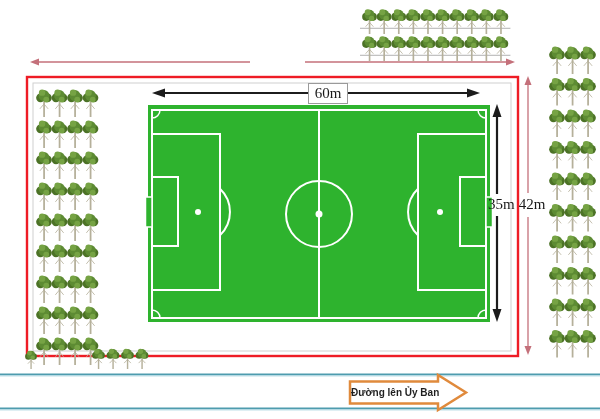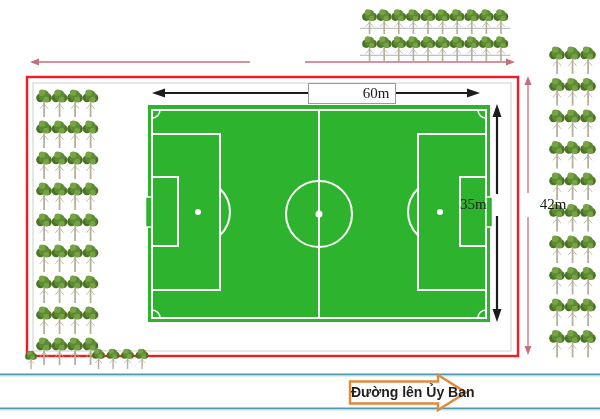--- a/index.html
+++ b/index.html
@@ -22,23 +22,23 @@
   .pink-line{stroke:var(--dim-pink);stroke-width:1.3;fill:none;}
   .pink-head{fill:var(--dim-pink);stroke:none;}
   .black-line{stroke:var(--dim-black);stroke-width:2.2;fill:none;}
   .black-head{fill:var(--dim-black);stroke:none;}
   .road-line{fill:var(--road-teal);stroke:none;}
   .road-line-light{fill:var(--road-teal-light);stroke:none;}
   .sign{fill:#ffffff;stroke:var(--sign-orange);stroke-width:2.5;stroke-linejoin:miter;}
   .dim-label{position:absolute;color:var(--label-ink);font-size:15px;text-align:center;
              line-height:18px;white-space:nowrap;}
   .dim-label.big{font-size:17px;line-height:19px;}
-  .dim-label.boxed{background:#fff;border:1px solid #9a9a9a;line-height:19px;padding-left:48px;}
+  .dim-label.boxed{background:#fff;border:1px solid #9a9a9a;line-height:19px;}
   #road-sign-label{position:absolute;left:351px;top:382px;width:86px;height:21px;
-      font-family:"Liberation Sans",sans-serif;font-weight:bold;font-size:14px;
+      font-family:"Liberation Sans",sans-serif;font-weight:bold;font-size:10px;
       line-height:21px;text-align:right;color:#1f1f1f;white-space:nowrap;}
 </style>
 </head>
 <body>
 
 <div id="stage">
 
   <svg id="scene" width="600" height="419" viewBox="0 0 600 419">
 
     <g>
@@ -1024,17 +1024,17 @@
           <circle cx="28.36" cy="356.46" r="3.24" fill="#4c7226"></circle>
           <circle cx="33.64" cy="356.46" r="3.24" fill="#4c7226"></circle>
           <circle cx="31" cy="354.94" r="4.08" fill="#5d8b33"></circle>
           <circle cx="29.560000000000002" cy="353.04" r="2.4000000000000004" fill="#76a344"></circle>
           <circle cx="32.68" cy="357.6" r="2.16" fill="#76a344"></circle>
         </g>
       </g>
   </svg>
 
   <div class="dim-label boxed" style="left:308px;top:83px;width:38px;height:19px;">60m</div>
-  <div class="dim-label" style="left:460px;top:195px;width:22px;">35m</div>
-  <div class="dim-label" style="left:517px;top:195px;width:30px;margin-left:21px;">42m</div>
+  <div class="dim-label" style="left:488px;top:195px;width:22px;">35m</div>
+  <div class="dim-label" style="left:517px;top:195px;width:30px;">42m</div>
 
   <div id="road-sign-label">Đường lên Ủy Ban</div>
 </div>
 
 </body></html>

